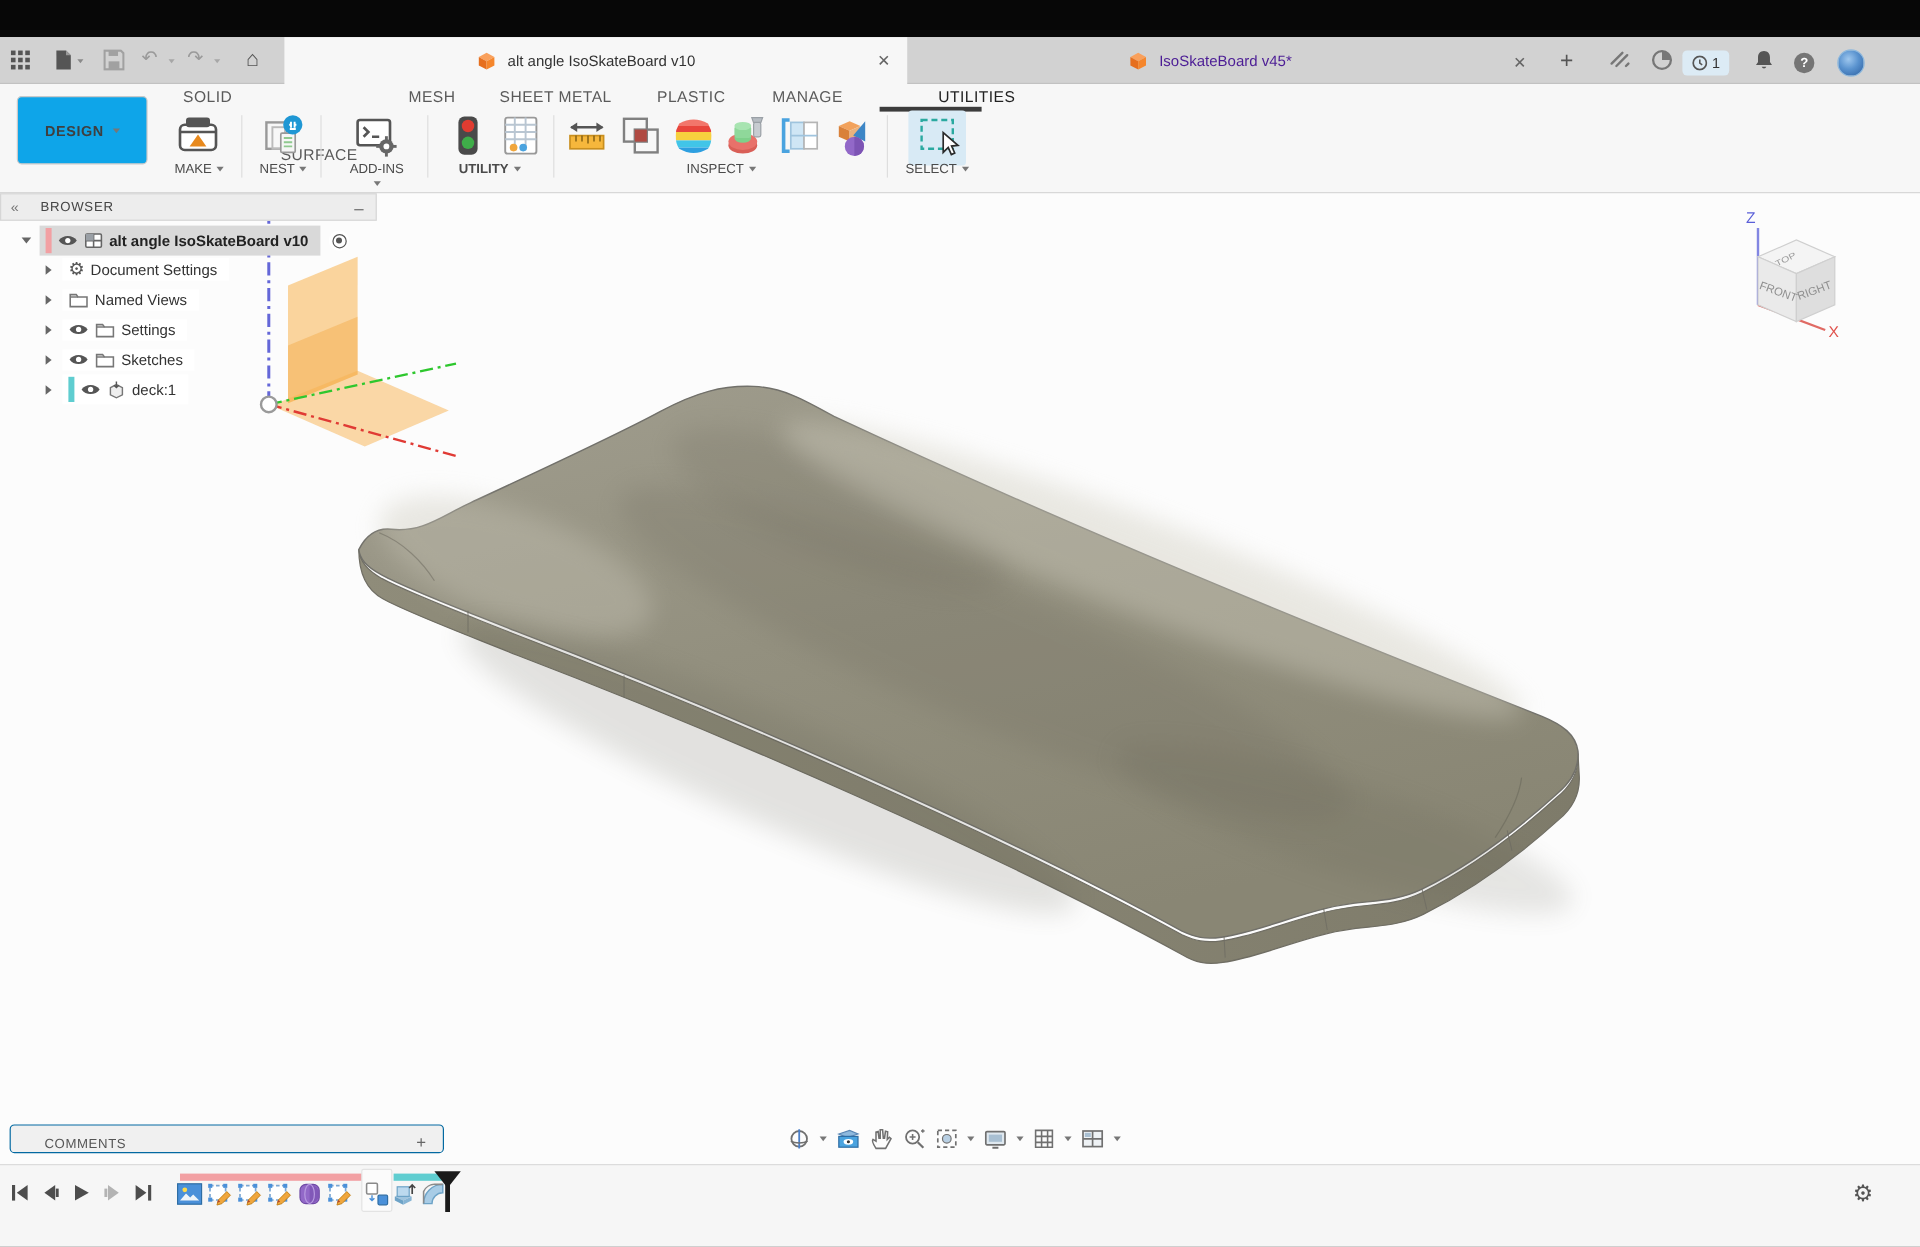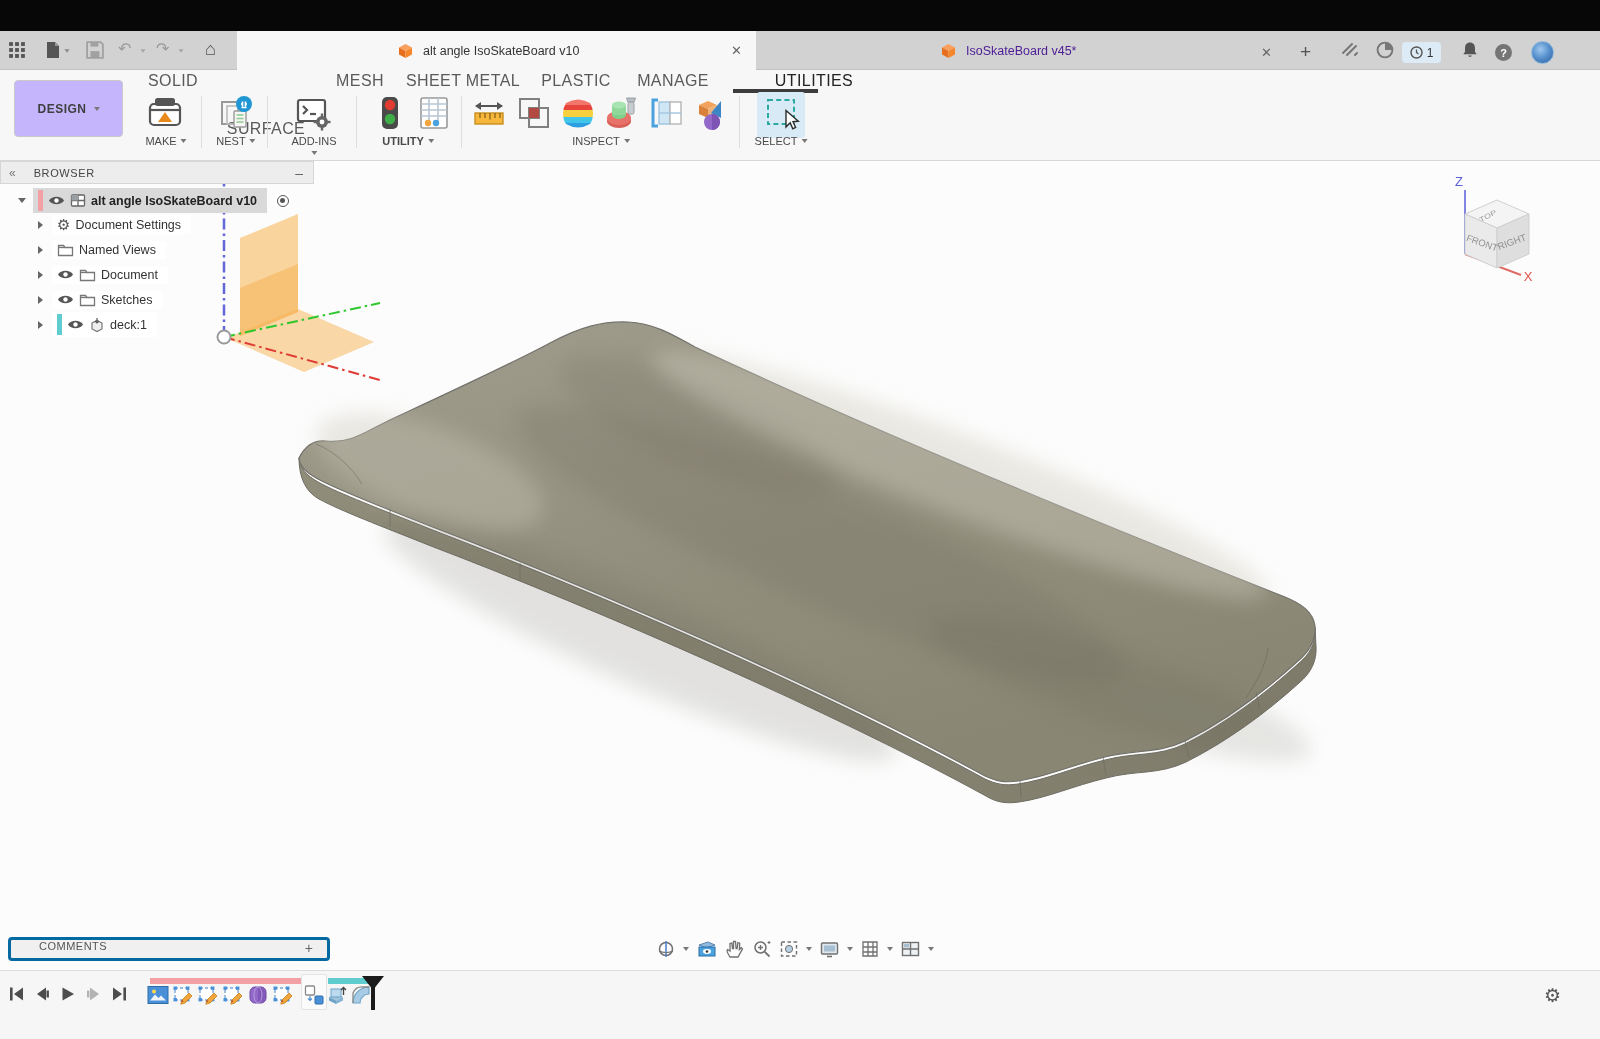--- a/index.html
+++ b/index.html
@@ -20,24 +20,24 @@
   #tab-active .tab-label { font-size:12.5px; color:#333; margin-left:10px; }
   #tab-inactive { left:925px; top:31px; width:380px; height:39px; display:flex; align-items:center; }
   #tab-inactive .tab-label { font-size:12.5px; color:#4c1d95; margin-left:10px; }
   .tab-close { font-size:13px; color:#666; cursor:default; }
   #badge-clock { left:1402px; top:42px; width:39px; height:21px; background:#dcebf5; border-radius:4px; display:flex; align-items:center; justify-content:center; gap:4px; font-size:12px; color:#333; }
   #help-btn { left:1495px; top:44px; width:17px; height:17px; border-radius:50%; background:#757575; color:#fff; font-size:11px; font-weight:bold; display:flex; align-items:center; justify-content:center; }
   #avatar { left:1531px; top:41px; width:23px; height:23px; border-radius:50%; background:radial-gradient(circle at 40% 35%, #9ec7ee 0%, #5a93cf 45%, #2a5d9e 100%); border:1px solid #8fb9dd; }
 
   
   #ribbon { left:0; top:70px; width:1600px; height:91px; background:#f7f7f7; border-bottom:1px solid #d8d8d8; }
-  .rtab { position:absolute; top:71px; height:20px; line-height:20px; font-size:16px; color:#5a5a5a; transform:translateX(-50%); letter-spacing:.4px; white-space:nowrap; }
+  .rtab { position:absolute; top:71px; height:20px; line-height:20px; font-size:13px; color:#5a5a5a; transform:translateX(-50%); letter-spacing:.4px; white-space:nowrap; }
   .rtab.active { color:#222; }
   #tab-underline { left:733px; top:89px; width:85px; height:4px; background:#3c3c3c; }
-  #design-btn { left:14px; top:80px; width:109px; height:57px; background:#c4b5fd; border:1px solid #c9c9c9; border-radius:4px; display:flex; align-items:center; justify-content:center; gap:7px; font-size:12px; font-weight:bold; letter-spacing:.5px; color:#3f3f3f; }
+  #design-btn { left:14px; top:80px; width:109px; height:57px; background:#0ea5e9; border:1px solid #c9c9c9; border-radius:4px; display:flex; align-items:center; justify-content:center; gap:7px; font-size:12px; font-weight:bold; letter-spacing:.5px; color:#3f3f3f; }
   .vsep { position:absolute; top:96px; height:52px; width:1px; background:#dedede; }
   .ricon { position:absolute; top:94px; width:38px; height:38px; }
   .glabel { position:absolute; top:135px; transform:translateX(-50%); display:flex; align-items:center; gap:4px; font-size:11px; color:#4a4a4a; white-space:nowrap; }
   #select-bg { left:757px; top:92px; width:48px; height:46px; background:#d8eaf5; border-radius:3px; }
 
   
   #browser { left:0; top:161px; width:322px; }
   #browser-header { width:314px; height:23px; background:#ededed; border:1px solid #d6d6d6; display:flex; align-items:center; }
   #browser-title { font-size:11px; color:#444; letter-spacing:.6px; margin-left:18px; }
   .b-root-row { margin:5px 0 0 18px; display:flex; align-items:center; height:23px; }
@@ -47,21 +47,21 @@
   .b-row .tri-wrap { width:14px; display:flex; }
   .b-label { font-size:12.5px; color:#333; white-space:nowrap; }
   .tri-r { width:0; height:0; border-top:4px solid transparent; border-bottom:4px solid transparent; border-left:5px solid #666; }
   .tri-d { width:0; height:0; border-left:4px solid transparent; border-right:4px solid transparent; border-top:5px solid #666; }
   .colorbar { width:5px; height:21px; }
   #radio-btn { margin-left:7px; width:17px; height:17px; border-radius:50%; background:#fff; display:flex; align-items:center; justify-content:center; }
   #radio-btn .ring { width:12px; height:12px; border:1.5px solid #555; border-radius:50%; display:flex; align-items:center; justify-content:center; }
   #radio-btn .dot { width:5px; height:5px; background:#555; border-radius:50%; }
 
   
-  #comments-bar { left:8px; top:937px; width:322px; height:24px; background:#f0f0f0; border:3px solid #0369a1; border-radius:4px; display:flex; align-items:flex-start; }
+  #comments-bar { left:8px; top:937px; width:362px; height:24px; background:#f0f0f0; border:1px solid #0369a1; border-radius:4px; display:flex; align-items:flex-end; }
   #comments-title { font-size:11px; letter-spacing:.5px; color:#555; margin-left:28px; }
   #comments-add { margin-left:auto; margin-right:14px; font-size:14px; color:#666; }
   #navbar { left:656px; top:936px; height:26px; display:flex; align-items:center; gap:7px; }
   #bottombar { left:0; top:970px; width:1600px; height:69px; background:#f6f6f6; border-top:1px solid #dcdcdc; }
   #playback { position:absolute; left:8px; top:986px; display:flex; align-items:center; gap:9px; }
   .tl-bar { position:absolute; height:6px; top:978px; }
   .tl-icon { position:absolute; top:984px; width:22px; height:22px; }
   #tl-comp-bg { left:301px; top:974px; width:26px; height:36px; background:#fbfbfb; border:1px solid #e3e3e3; border-radius:2px; }
   #settings-gear { left:1544px; top:984px; font-size:19px; color:#555; }
 </style>
@@ -457,21 +457,21 @@
         </div>
       <div class="pill">
         <svg width="17" height="13" viewBox="0 0 17 13">
             <path d="M1 6.5C4 1.5 13 1.5 16 6.5 13 11.5 4 11.5 1 6.5Z" fill="#555"></path>
             <circle cx="8.5" cy="6.5" r="2.2" fill="#fff"></circle>
           </svg>
         <svg width="17" height="14" viewBox="0 0 17 14">
             <path d="M1.5 2.5h5l1.5 2h7.5v8h-14z" fill="#fff" stroke="#777" stroke-width="1.3"></path>
             <path d="M1.5 4.5h6.5" stroke="#777" stroke-width="1.3"></path>
           </svg>
-        <span class="b-label">Document</span>
+        <span class="b-label">Settings</span>
       </div>
     </div>
 
 
     <div class="b-row">
       <div class="tri-wrap">
           <div class="tri-r"></div>
         </div>
       <div class="pill">
         <svg width="17" height="13" viewBox="0 0 17 13">

